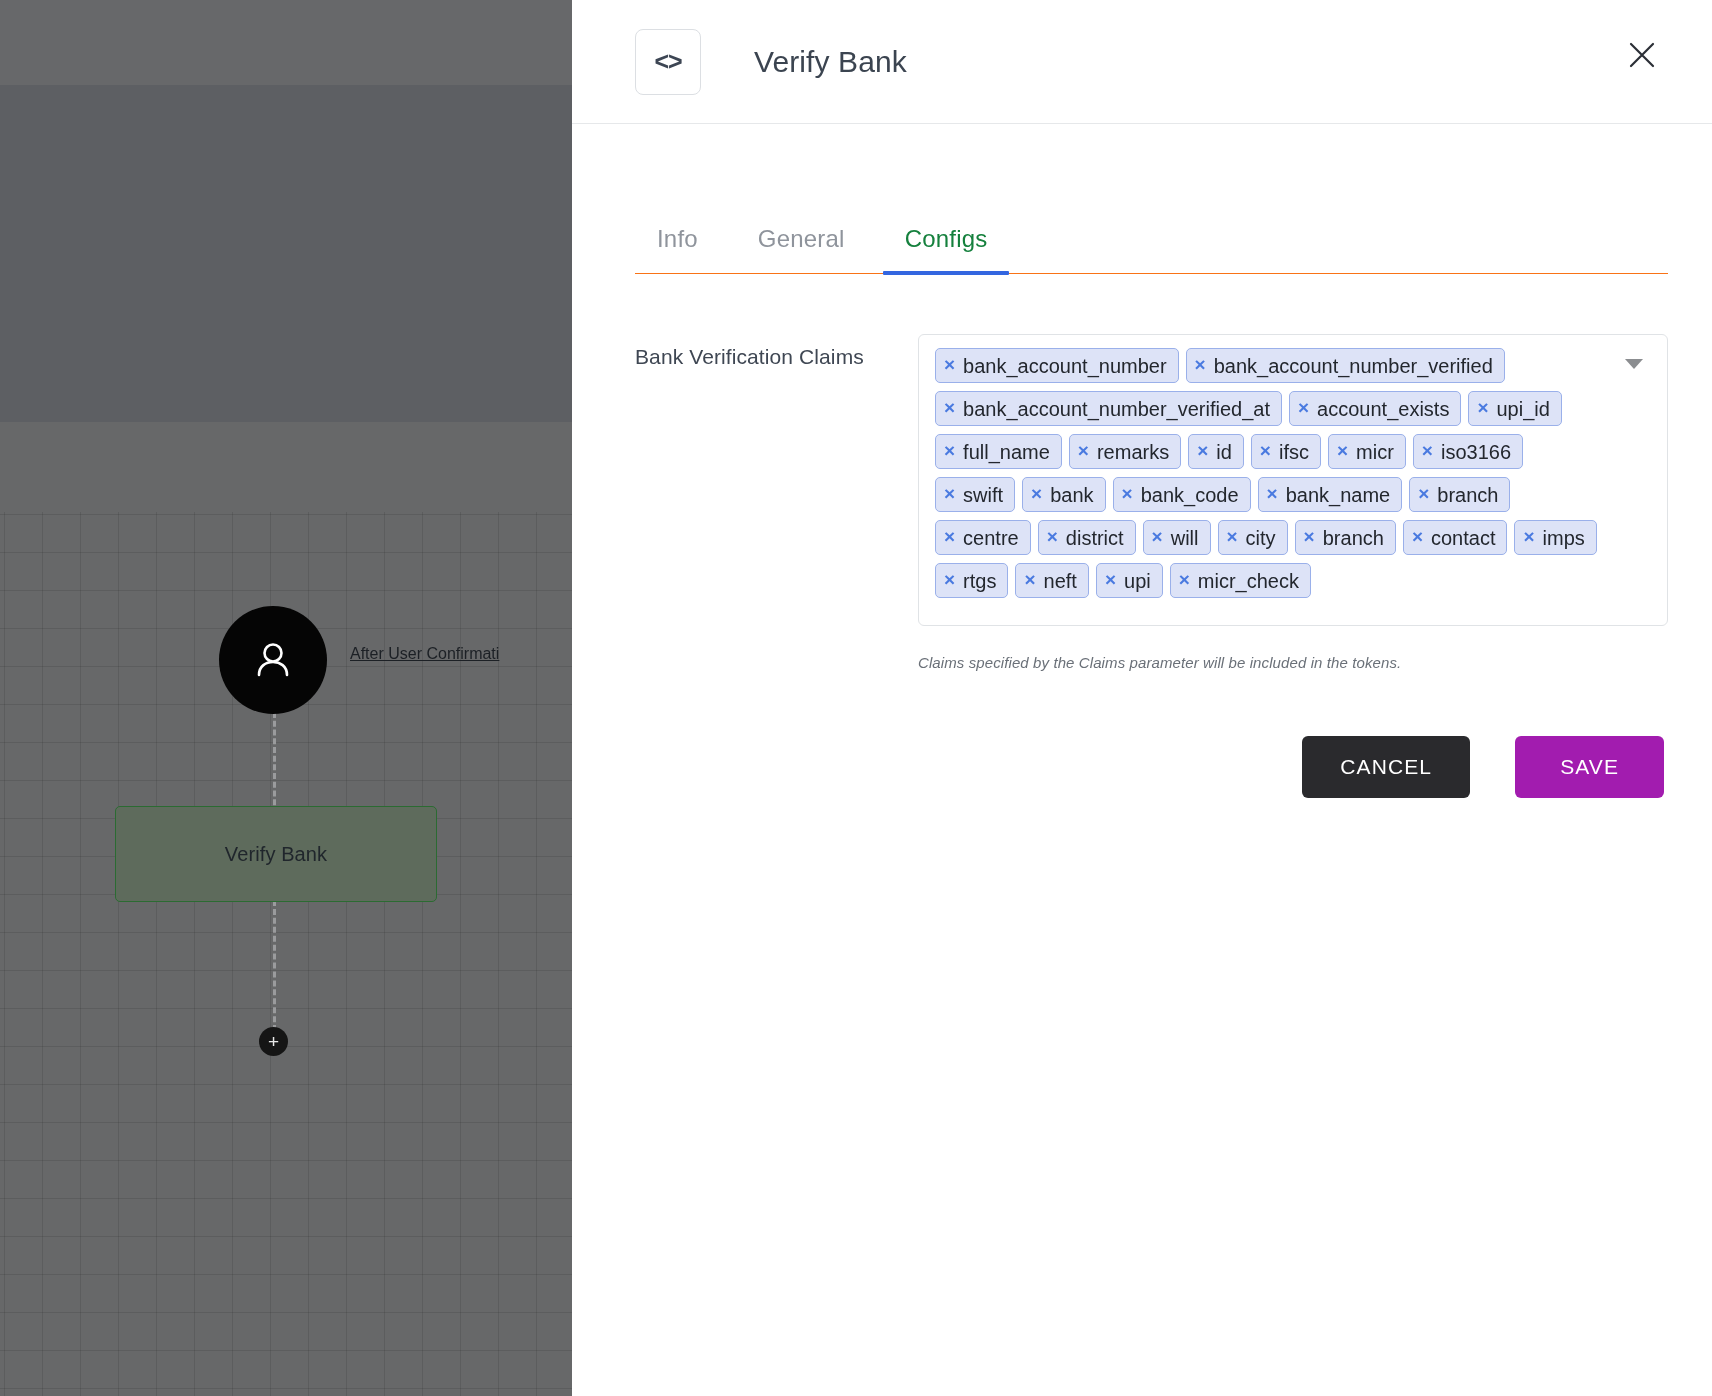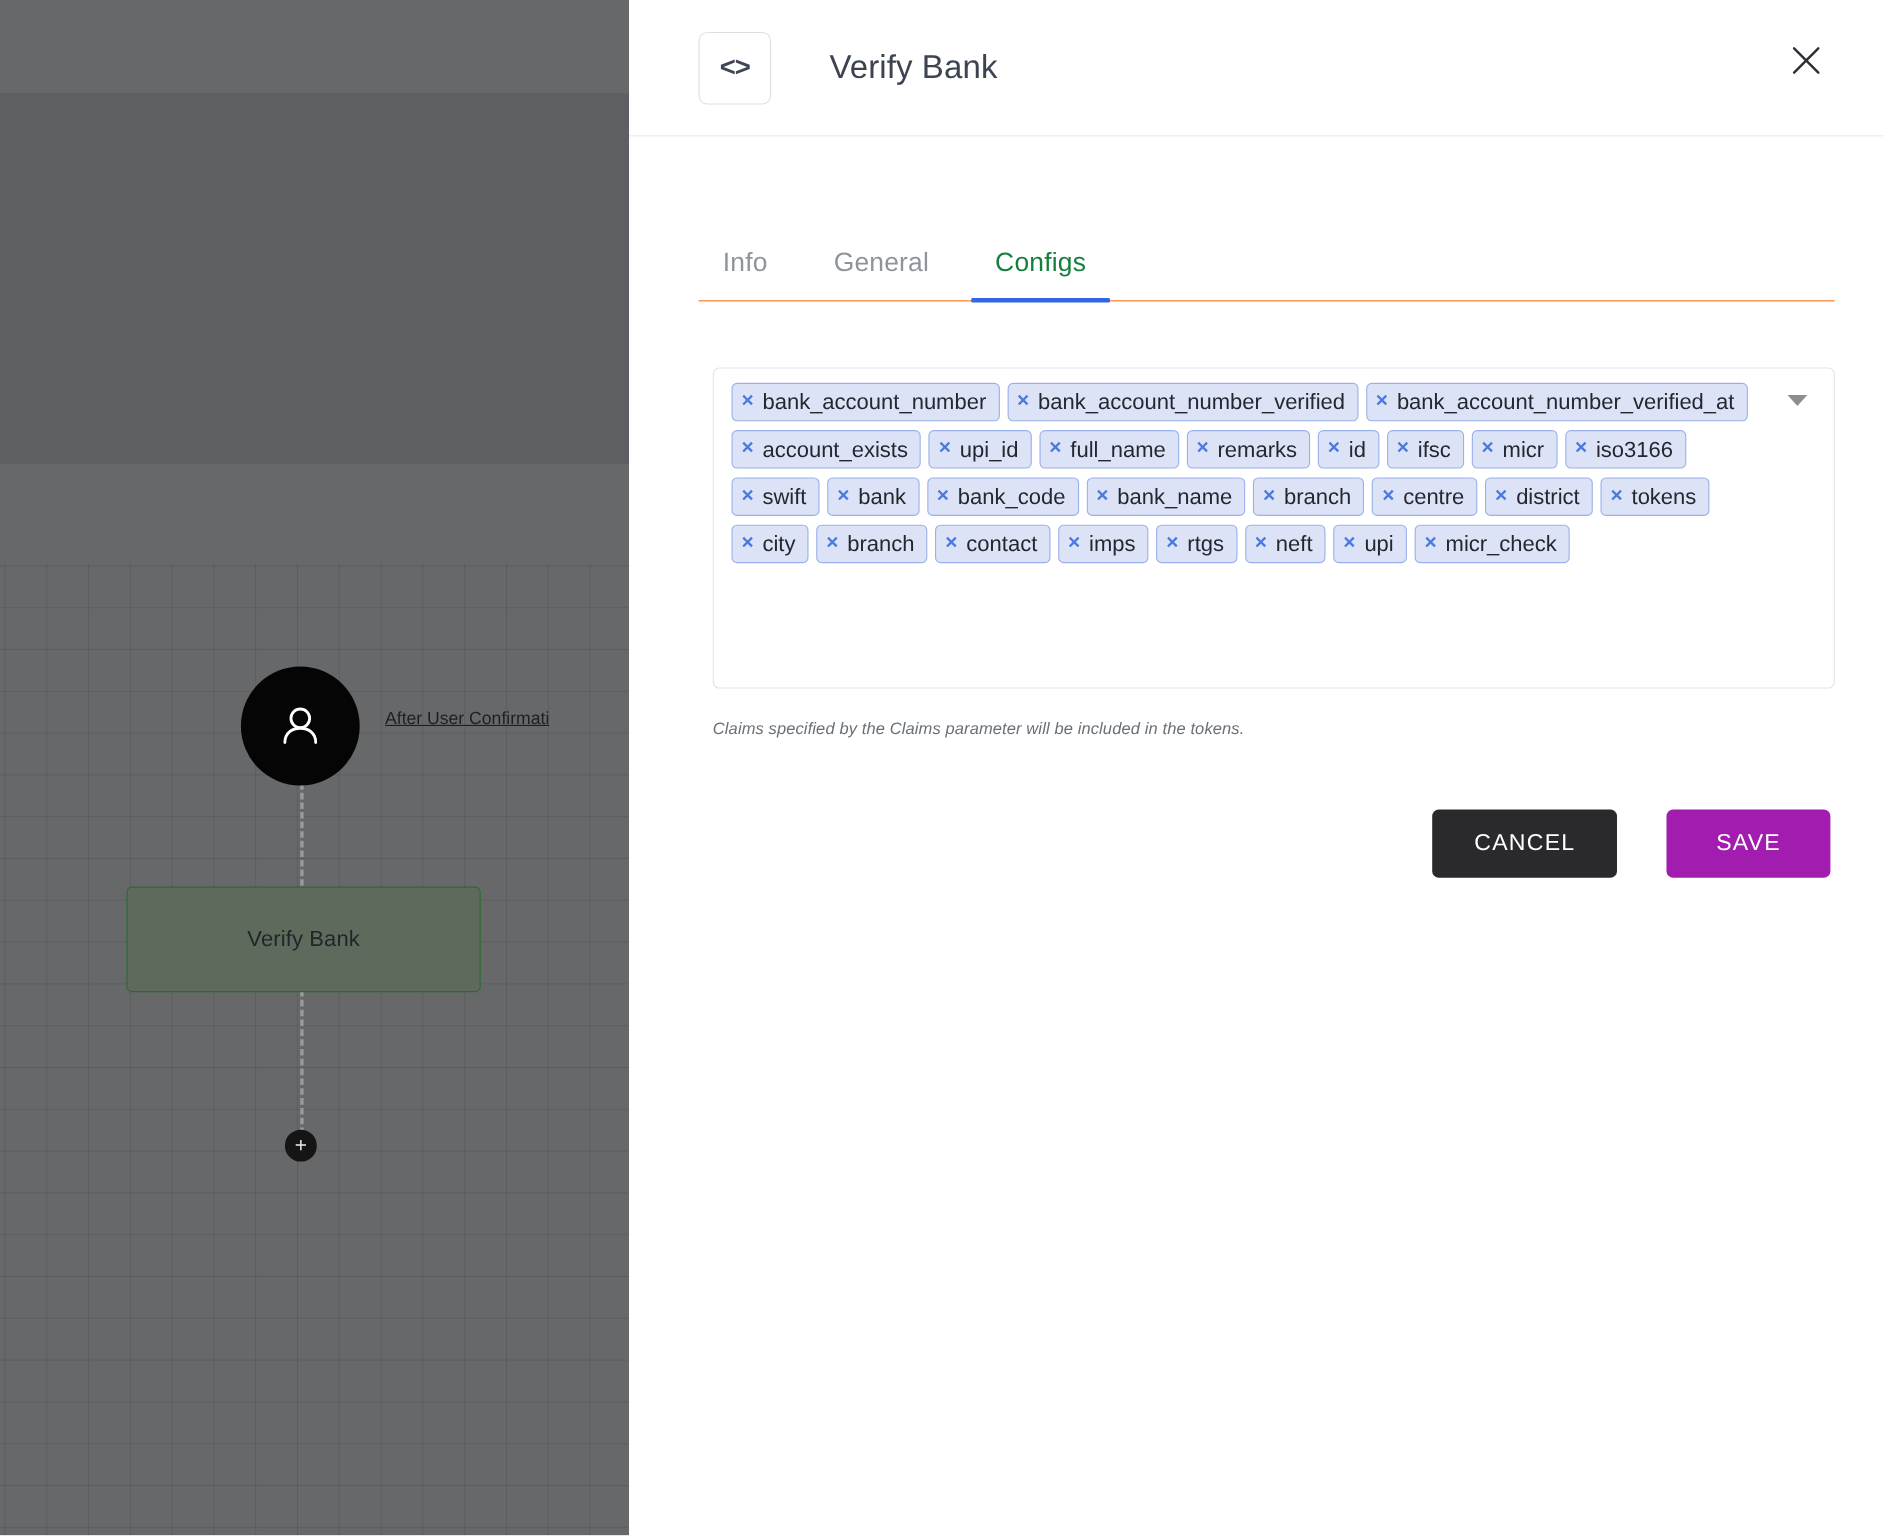--- a/index.html
+++ b/index.html
@@ -385,20 +385,21 @@
 
     <div class="panel-body">
 
       <div class="tabs">
         <button class="tab">Info</button>
         <button class="tab">General</button>
         <button class="tab active">Configs</button>
       </div>
 
       <div class="field-row">
+        <div class="field-label">Bank Verification Claims</div>
 
         <div class="field-control">
           <div class="chips-box">
             <div class="chips-wrap" id="chips-wrap">
                 <span class="chip">
                   <span class="chip-x">×</span>
                   <span class="chip-label">bank_account_number</span>
                 </span>
                 <span class="chip">
                   <span class="chip-x">×</span>
@@ -463,21 +464,21 @@
                 <span class="chip">
                   <span class="chip-x">×</span>
                   <span class="chip-label">centre</span>
                 </span>
                 <span class="chip">
                   <span class="chip-x">×</span>
                   <span class="chip-label">district</span>
                 </span>
                 <span class="chip">
                   <span class="chip-x">×</span>
-                  <span class="chip-label">tokens</span>
+                  <span class="chip-label">will</span>
                 </span>
                 <span class="chip">
                   <span class="chip-x">×</span>
                   <span class="chip-label">city</span>
                 </span>
                 <span class="chip">
                   <span class="chip-x">×</span>
                   <span class="chip-label">branch</span>
                 </span>
                 <span class="chip">

